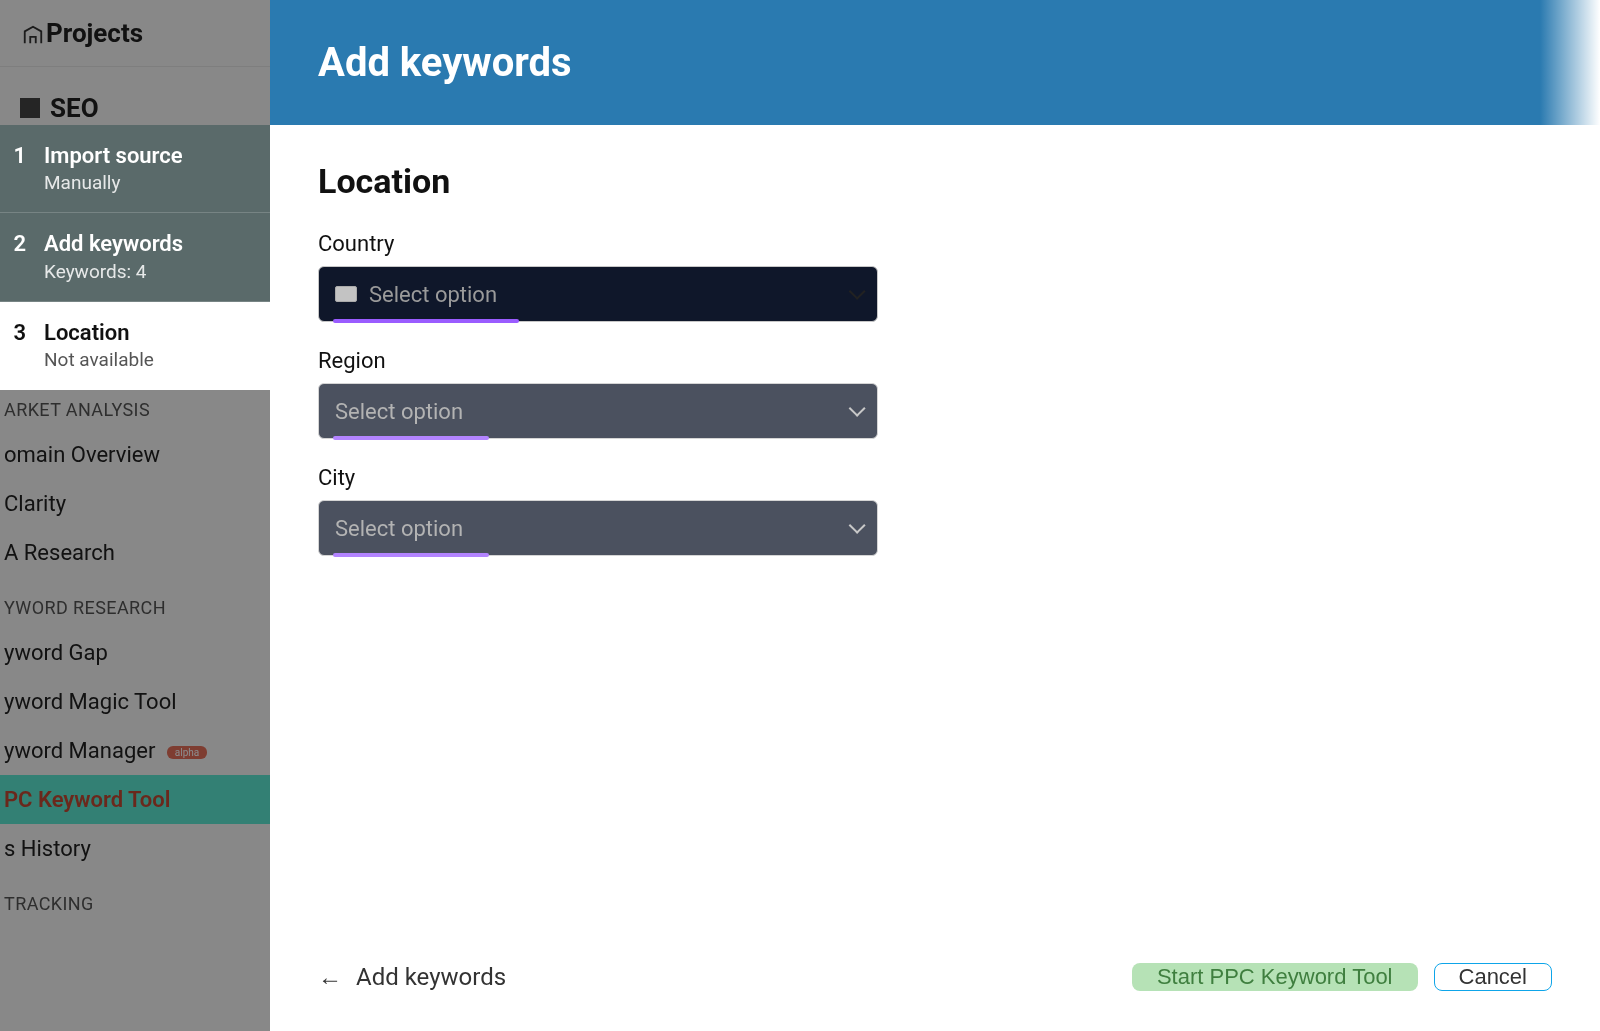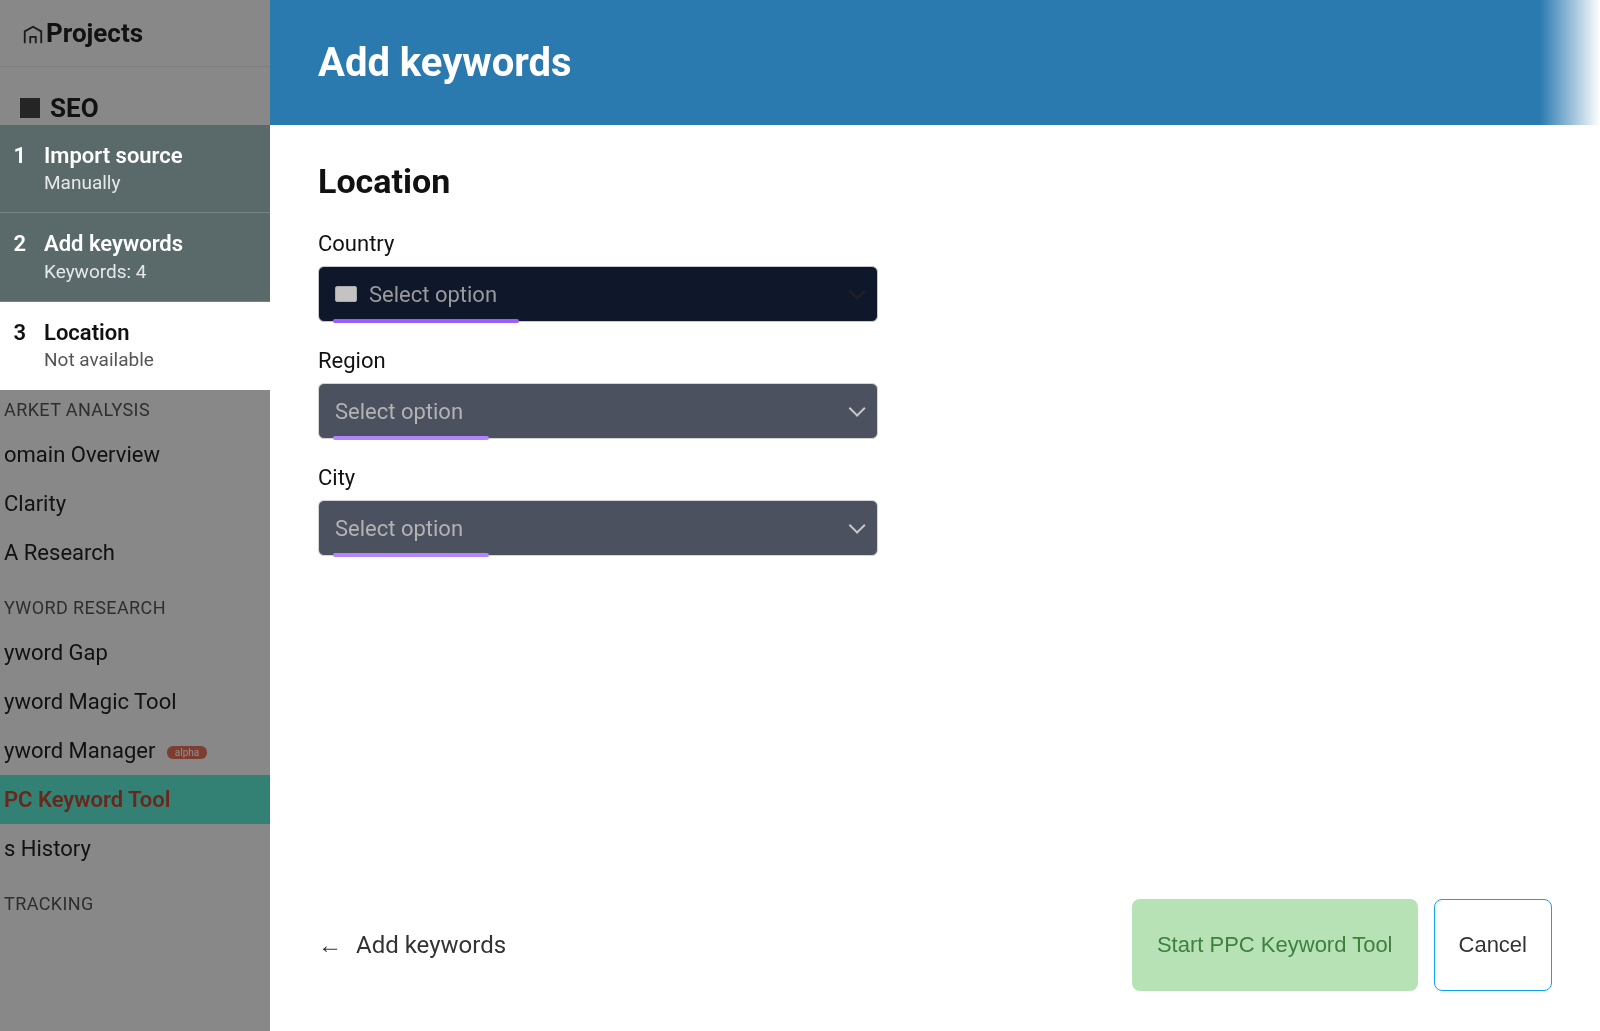--- a/index.html
+++ b/index.html
@@ -56,21 +56,21 @@
   .select .chev { position:absolute; right:16px; top:50%; transform:translateY(-50%); font-size:16px; color:#222; }
   .select.disabled .chev { color:#b6b6b6; }
 
   .underline-accent { position:absolute; left:14px; right: calc(100% - 200px); bottom:-2px; height:4px; background:#9a5cff; border-radius:2px; }
 
   
   .modal-footer { display:flex; align-items:center; padding: 0 48px 40px 48px; gap:16px; }
   .back-link { display:flex; align-items:center; gap:14px; color:#333; font-size:24px; cursor:pointer; }
   .back-link .arrow { font-size:24px; line-height:1; }
   .spacer { flex:1; }
-  .btn { border-radius:8px; font-size:22px; padding: 32px 24px; cursor:pointer; border:1px solid transparent; }
+  .btn { border-radius:8px; font-size:22px; padding: 0 24px; cursor:pointer; border:1px solid transparent; }
   .btn-primary { background:#b6e2b6; color:#3f7f3f; }
   .btn-secondary { background:#fff; color:#333; border:1px solid #0ea5e9; }
 
   
   .chev-down::before { content:''; display:inline-block; width:10px; height:10px; border-right:2.5px solid currentColor; border-bottom:2.5px solid currentColor; transform: rotate(45deg) translateY(-3px); }
 
 </style>
 </head>
 <body>
 

